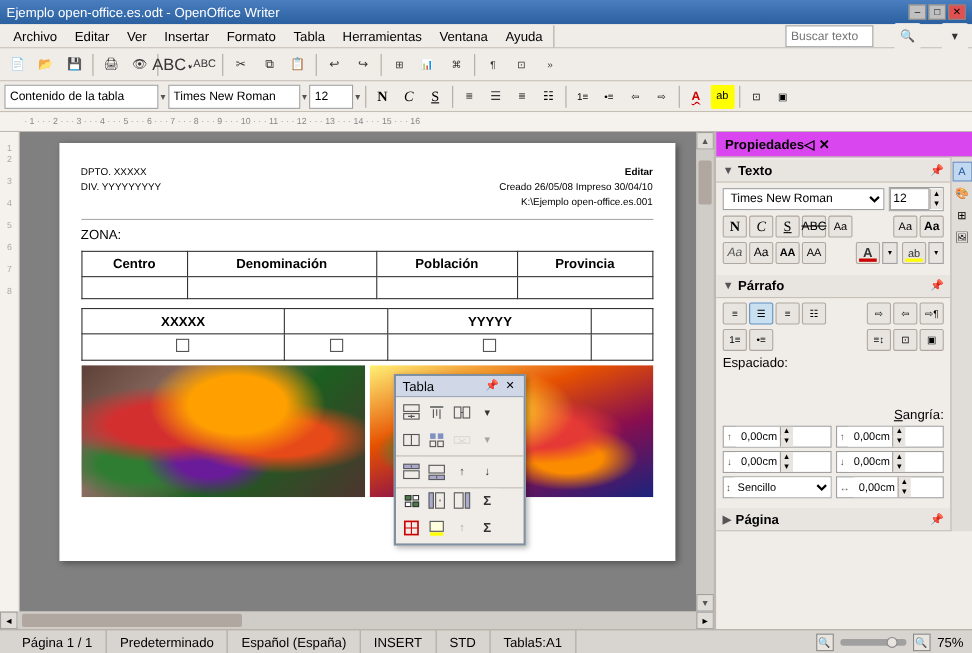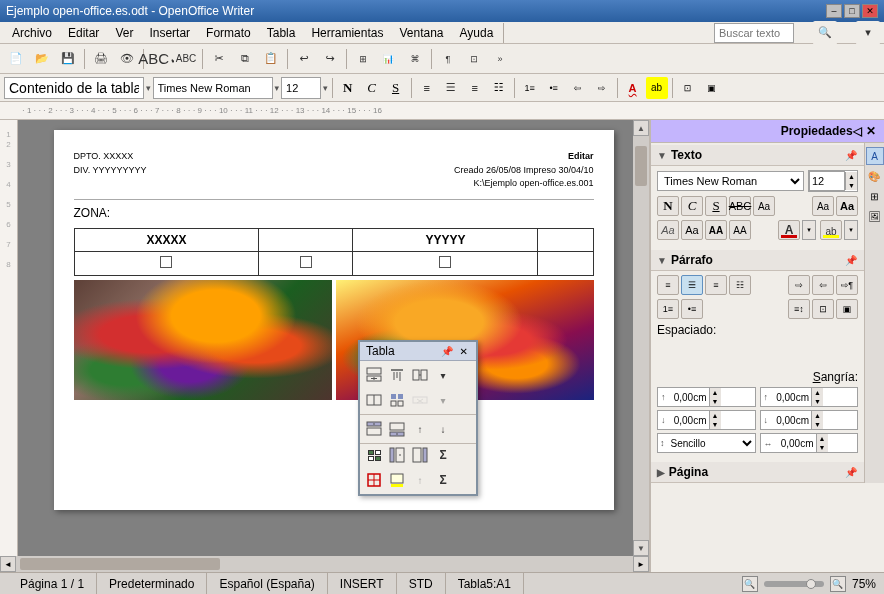--- a/index.html
+++ b/index.html
@@ -71,21 +71,21 @@
       display: flex;
       align-items: center;
       padding: 0 4px;
       border-bottom: 1px solid #c0b8b0;
       gap: 2px;
     }
     .style-combo {
       width: 140px; height: 22px;
       border: 1px solid #a0a0a0;
       background: white;
-      font-size: 14px;
+      font-size: 11px;
       padding: 0 4px;
     }
     .font-combo {
       width: 120px; height: 22px;
       border: 1px solid #a0a0a0;
       background: white;
       font-size: 11px;
       padding: 0 4px;
     }
     .size-combo {
@@ -218,28 +218,28 @@
 
     
     #right-panel {
       width: 235px;
       background: #f0ede8;
       border-left: 2px solid #c0b8b0;
       overflow-y: auto;
       font-size: 11px;
     }
     #props-header {
-      background: #c4b5fd;
+      background: #d946ef;
       padding: 4px 8px;
       font-size: 12px;
       font-weight: bold;
       border-bottom: 1px solid #c0b8b0;
       display: flex;
       align-items: center;
-      justify-content: flex-end;
+      justify-content: flex-start;
     }
     .props-close { cursor: pointer; font-size: 12px; }
     .section-header {
       background: #e8e4e0;
       padding: 3px 6px;
       display: flex;
       align-items: center;
       justify-content: space-between;
       cursor: pointer;
       border-bottom: 1px solid #c8c0b8;
@@ -520,20 +520,38 @@
               <div style="font-size:9px;font-weight:bold;">Editar</div>
               <div style="font-size:9px;">Creado 26/05/08  Impreso 30/04/10</div>
               <div style="font-size:9px;">K:\Ejemplo open-office.es.001</div>
             </div>
           </div>
 
           <hr style="border:none;border-top:1px solid #aaa;margin-bottom:6px;">
 
           <div class="zona-label">ZONA:</div>
 
+          <table class="doc-table">
+            <thead>
+              <tr>
+                <th>Centro</th>
+                <th>Denominación</th>
+                <th>Población</th>
+                <th>Provincia</th>
+              </tr>
+            </thead>
+            <tbody>
+              <tr>
+                <td></td>
+                <td></td>
+                <td></td>
+                <td></td>
+              </tr>
+            </tbody>
+          </table>
 
           <table class="doc-table" style="margin-bottom:4px;">
             <tbody>
               <tr>
                 <td style="font-weight:bold;">XXXXX</td>
                 <td></td>
                 <td style="font-weight:bold;">YYYYY</td>
                 <td></td>
               </tr>
               <tr>

